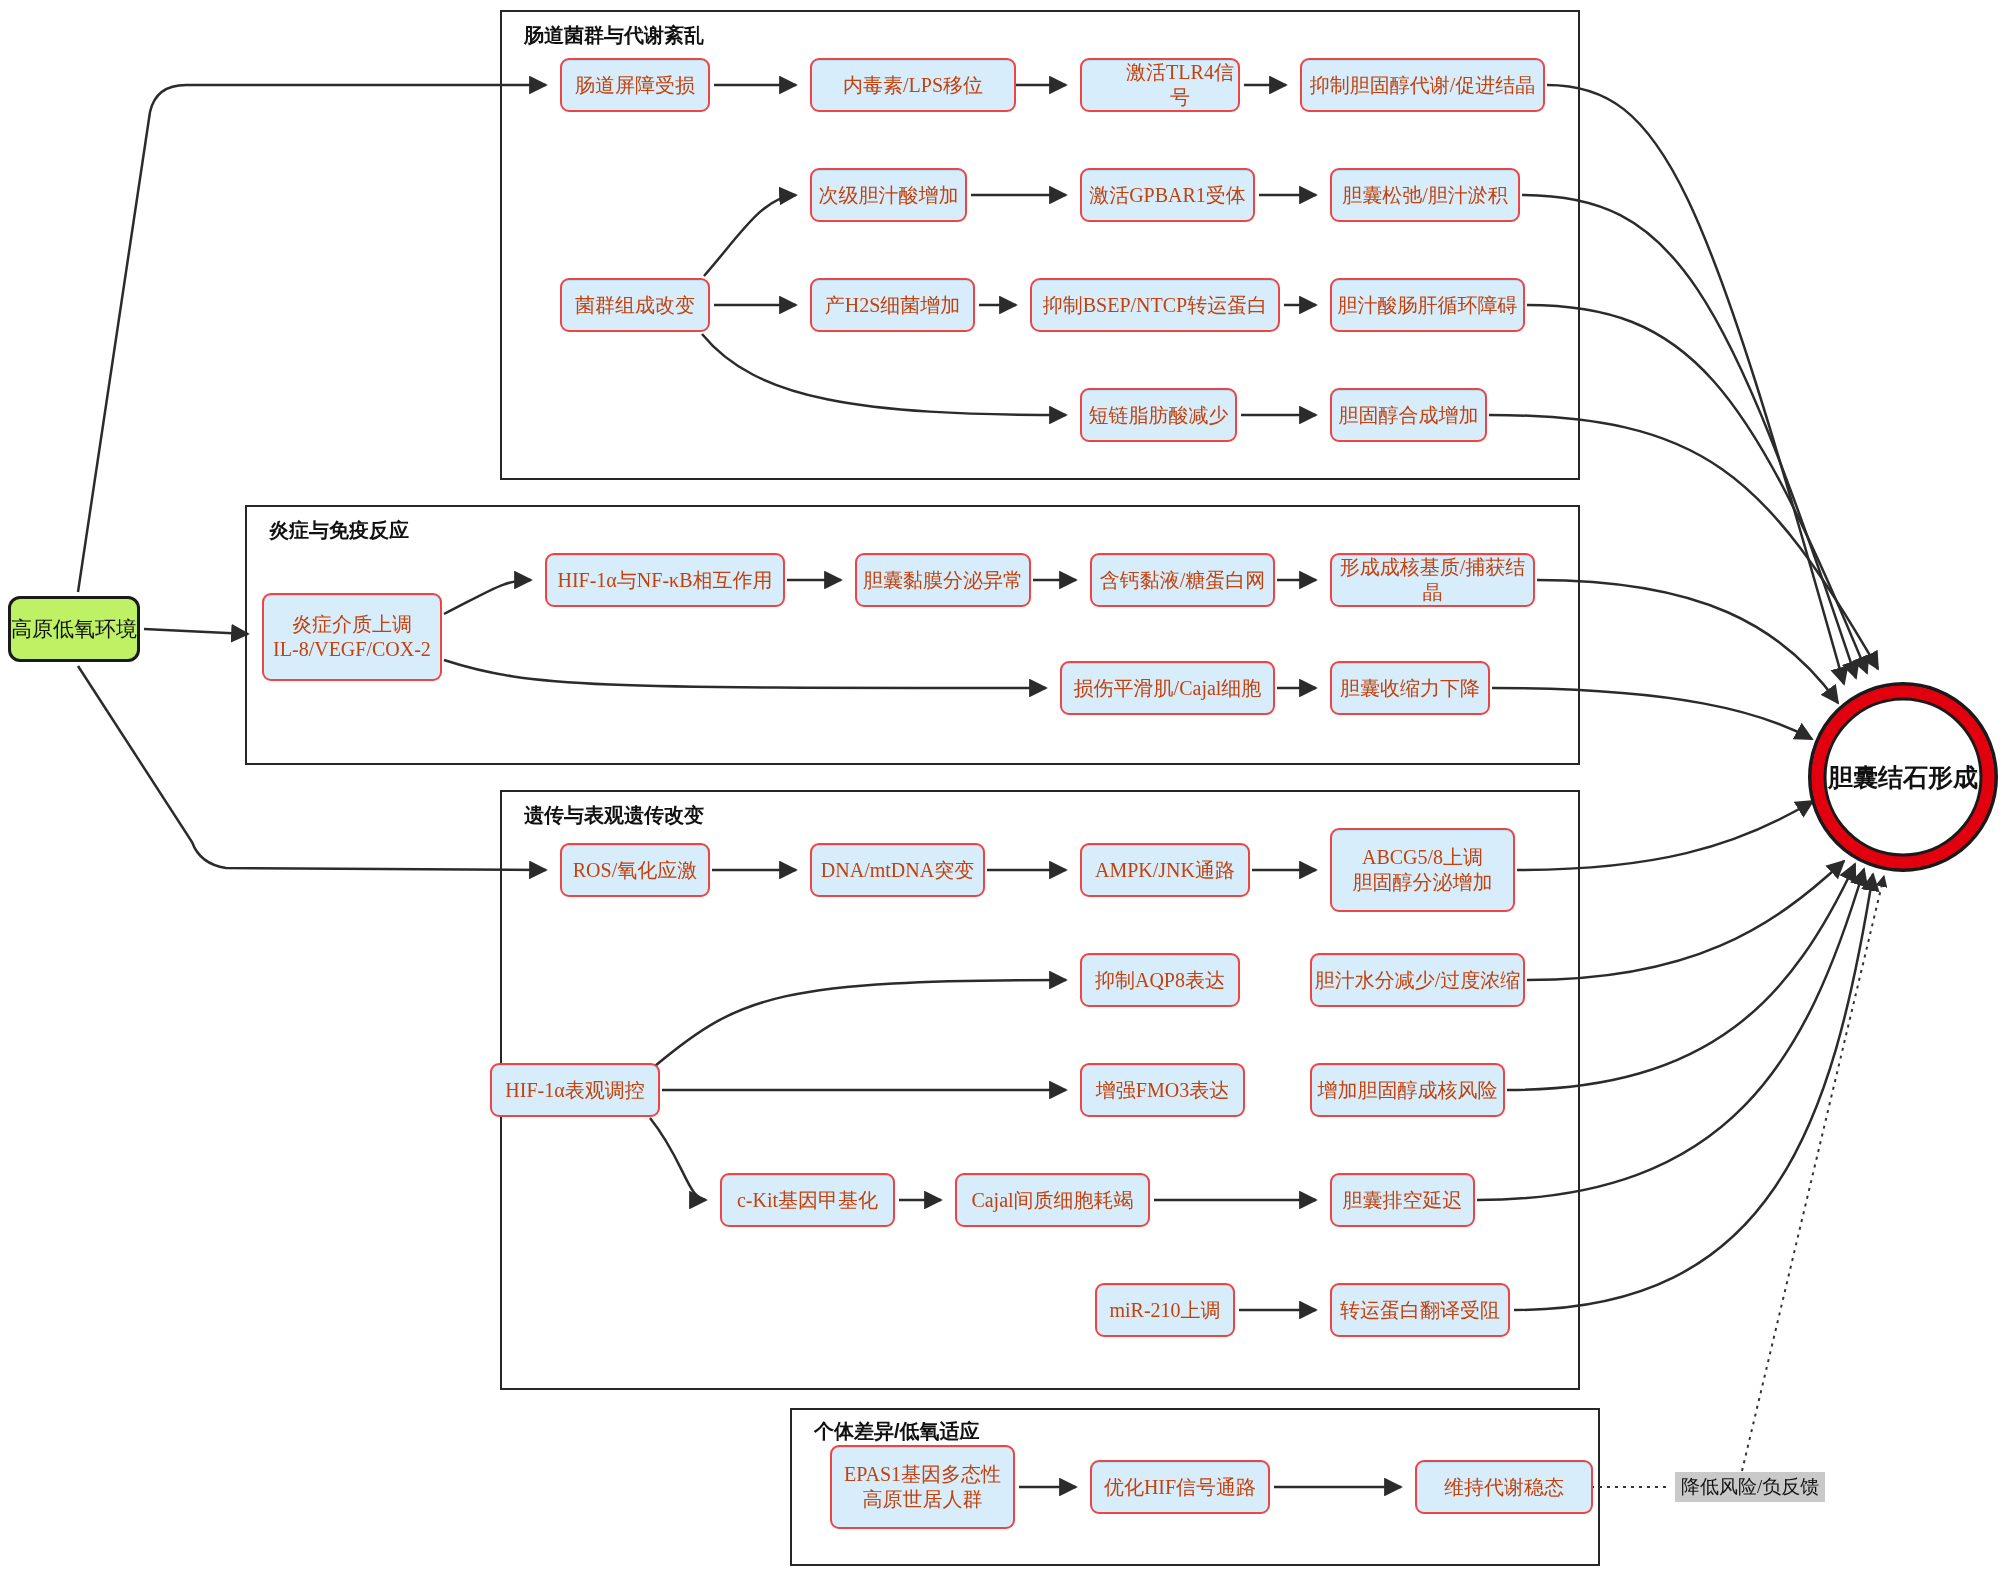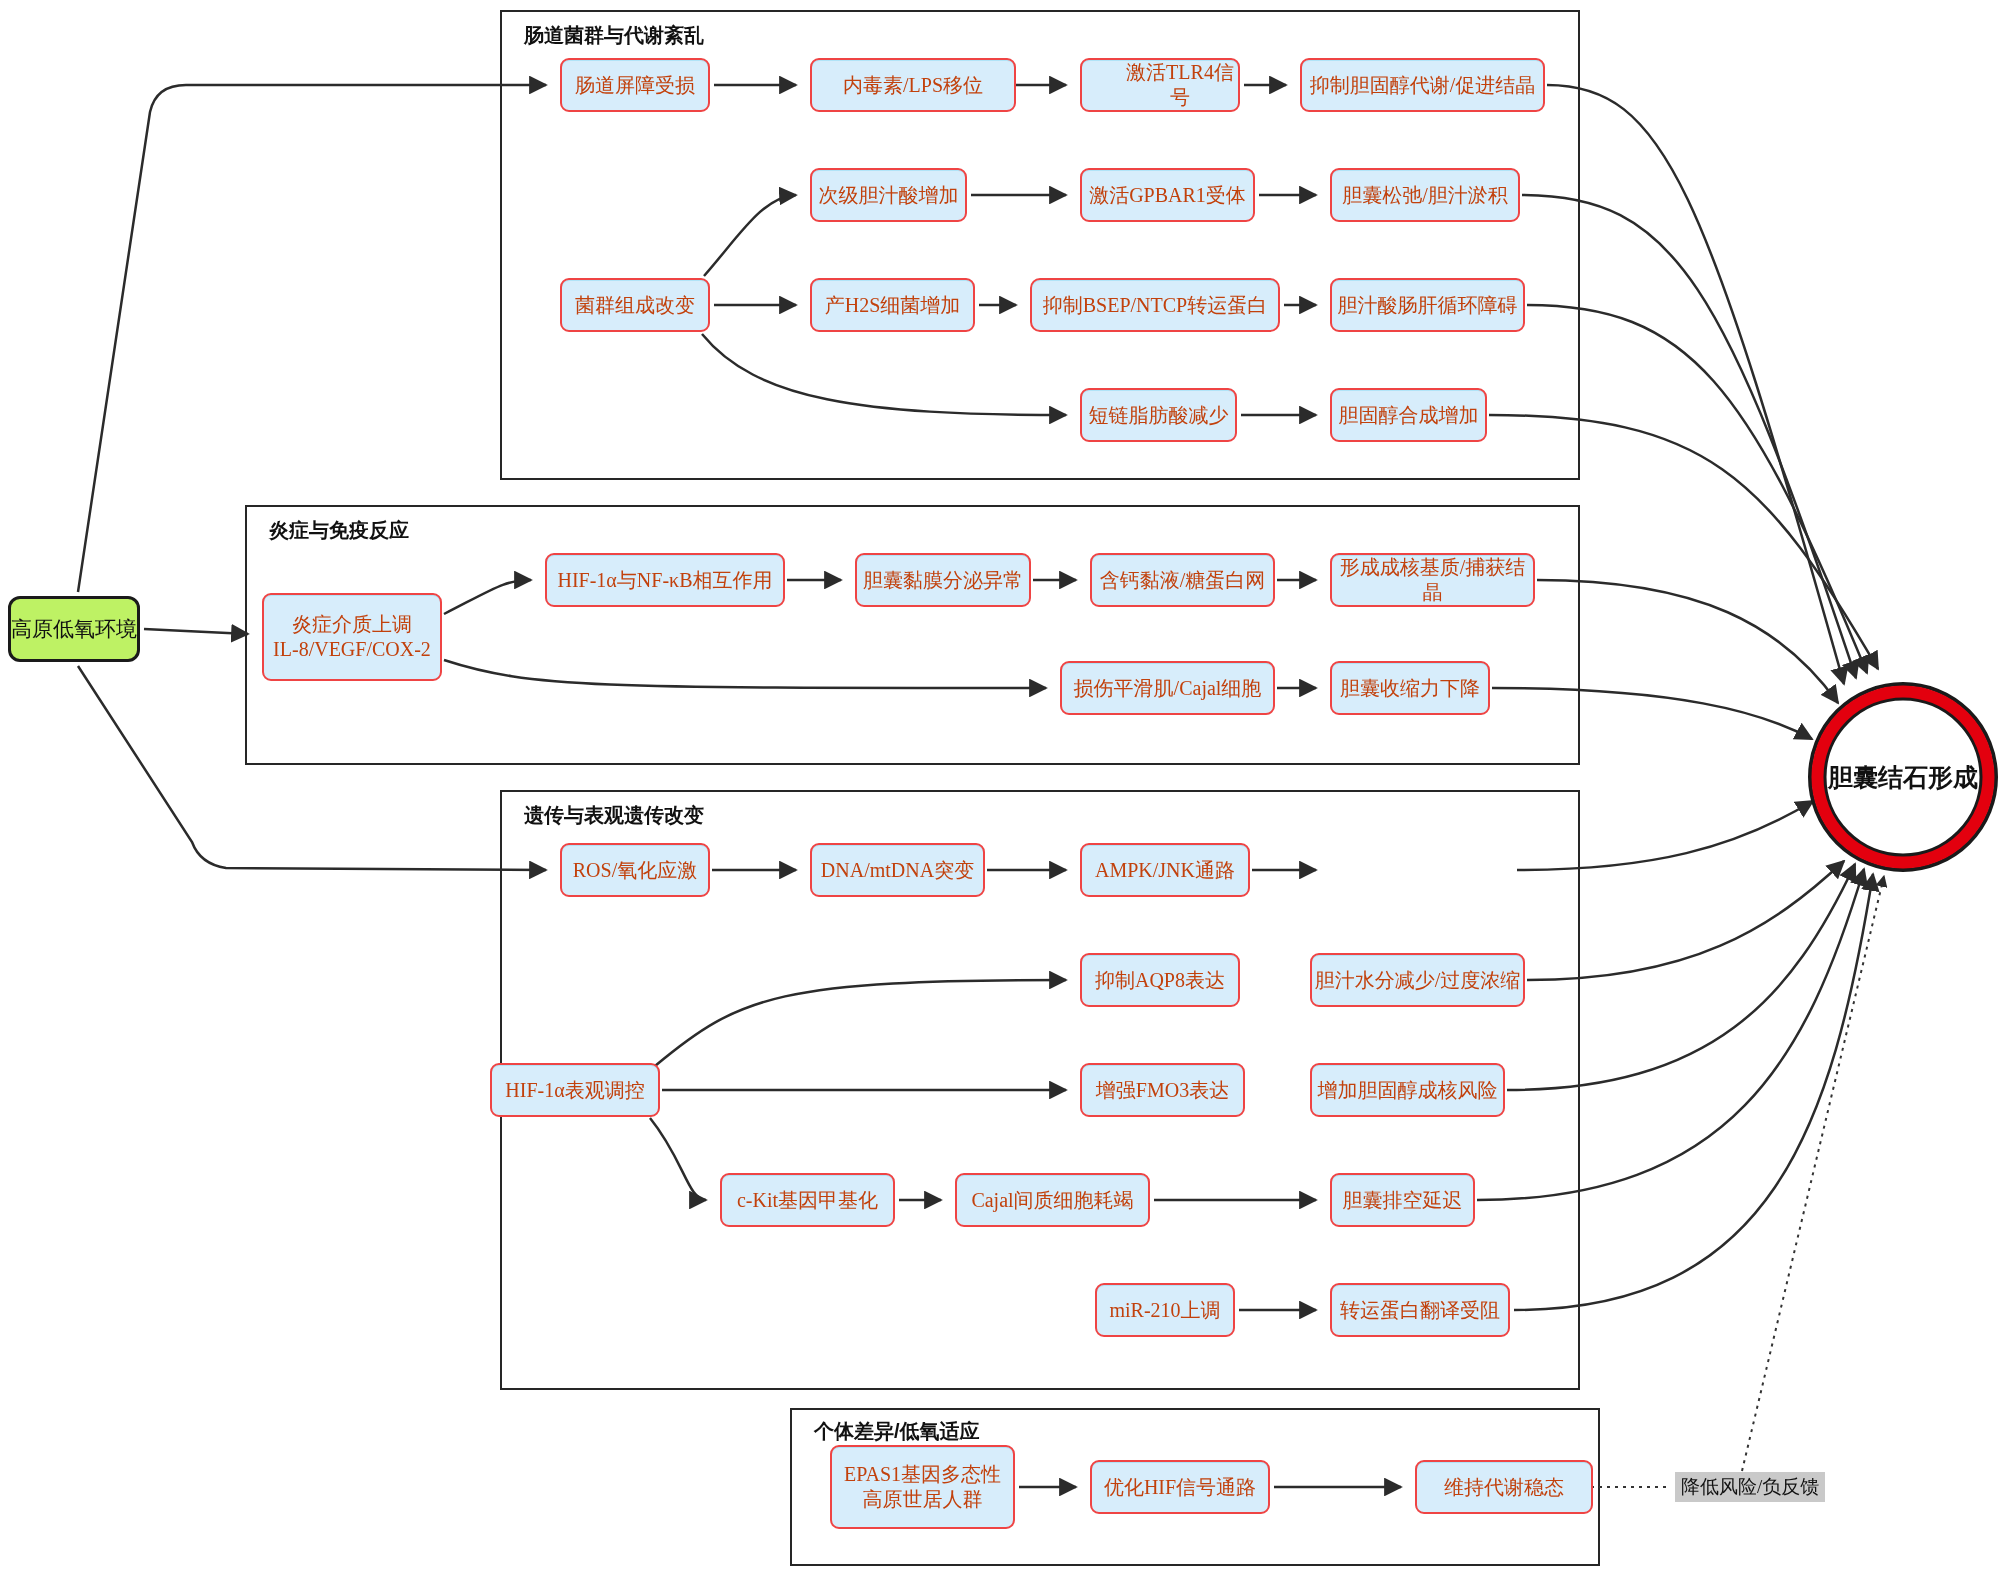--- a/index.html
+++ b/index.html
@@ -128,20 +128,22 @@
   <div class="node" style="left:545px;top:553px;width:240px;height:54px;">HIF-1α与NF-κB相互作用</div>
   <div class="node" style="left:855px;top:553px;width:176px;height:54px;">胆囊黏膜分泌异常</div>
   <div class="node" style="left:1090px;top:553px;width:185px;height:54px;">含钙黏液/糖蛋白网</div>
   <div class="node" style="left:1330px;top:553px;width:205px;height:54px;">形成成核基质/捕获结晶</div>
   <div class="node" style="left:1060px;top:661px;width:215px;height:54px;">损伤平滑肌/Cajal细胞</div>
   <div class="node" style="left:1330px;top:661px;width:160px;height:54px;">胆囊收缩力下降</div>
 
   <div class="node" style="left:560px;top:843px;width:150px;height:54px;">ROS/氧化应激</div>
   <div class="node" style="left:810px;top:843px;width:175px;height:54px;">DNA/mtDNA突变</div>
   <div class="node" style="left:1080px;top:843px;width:170px;height:54px;">AMPK/JNK通路</div>
+  <div class="node" style="left:1330px;top:828px;width:185px;height:84px;">ABCG5/8上调
+胆固醇分泌增加</div>
   <div class="node" style="left:1080px;top:953px;width:160px;height:54px;">抑制AQP8表达</div>
   <div class="node" style="left:1310px;top:953px;width:215px;height:54px;">胆汁水分减少/过度浓缩</div>
   <div class="node" style="left:490px;top:1063px;width:170px;height:54px;">HIF-1α表观调控</div>
   <div class="node" style="left:1080px;top:1063px;width:165px;height:54px;">增强FMO3表达</div>
   <div class="node" style="left:1310px;top:1063px;width:195px;height:54px;">增加胆固醇成核风险</div>
   <div class="node" style="left:720px;top:1173px;width:175px;height:54px;">c-Kit基因甲基化</div>
   <div class="node" style="left:955px;top:1173px;width:195px;height:54px;">Cajal间质细胞耗竭</div>
   <div class="node" style="left:1330px;top:1173px;width:145px;height:54px;">胆囊排空延迟</div>
   <div class="node" style="left:1095px;top:1283px;width:140px;height:54px;">miR-210上调</div>
   <div class="node" style="left:1330px;top:1283px;width:180px;height:54px;">转运蛋白翻译受阻</div>

